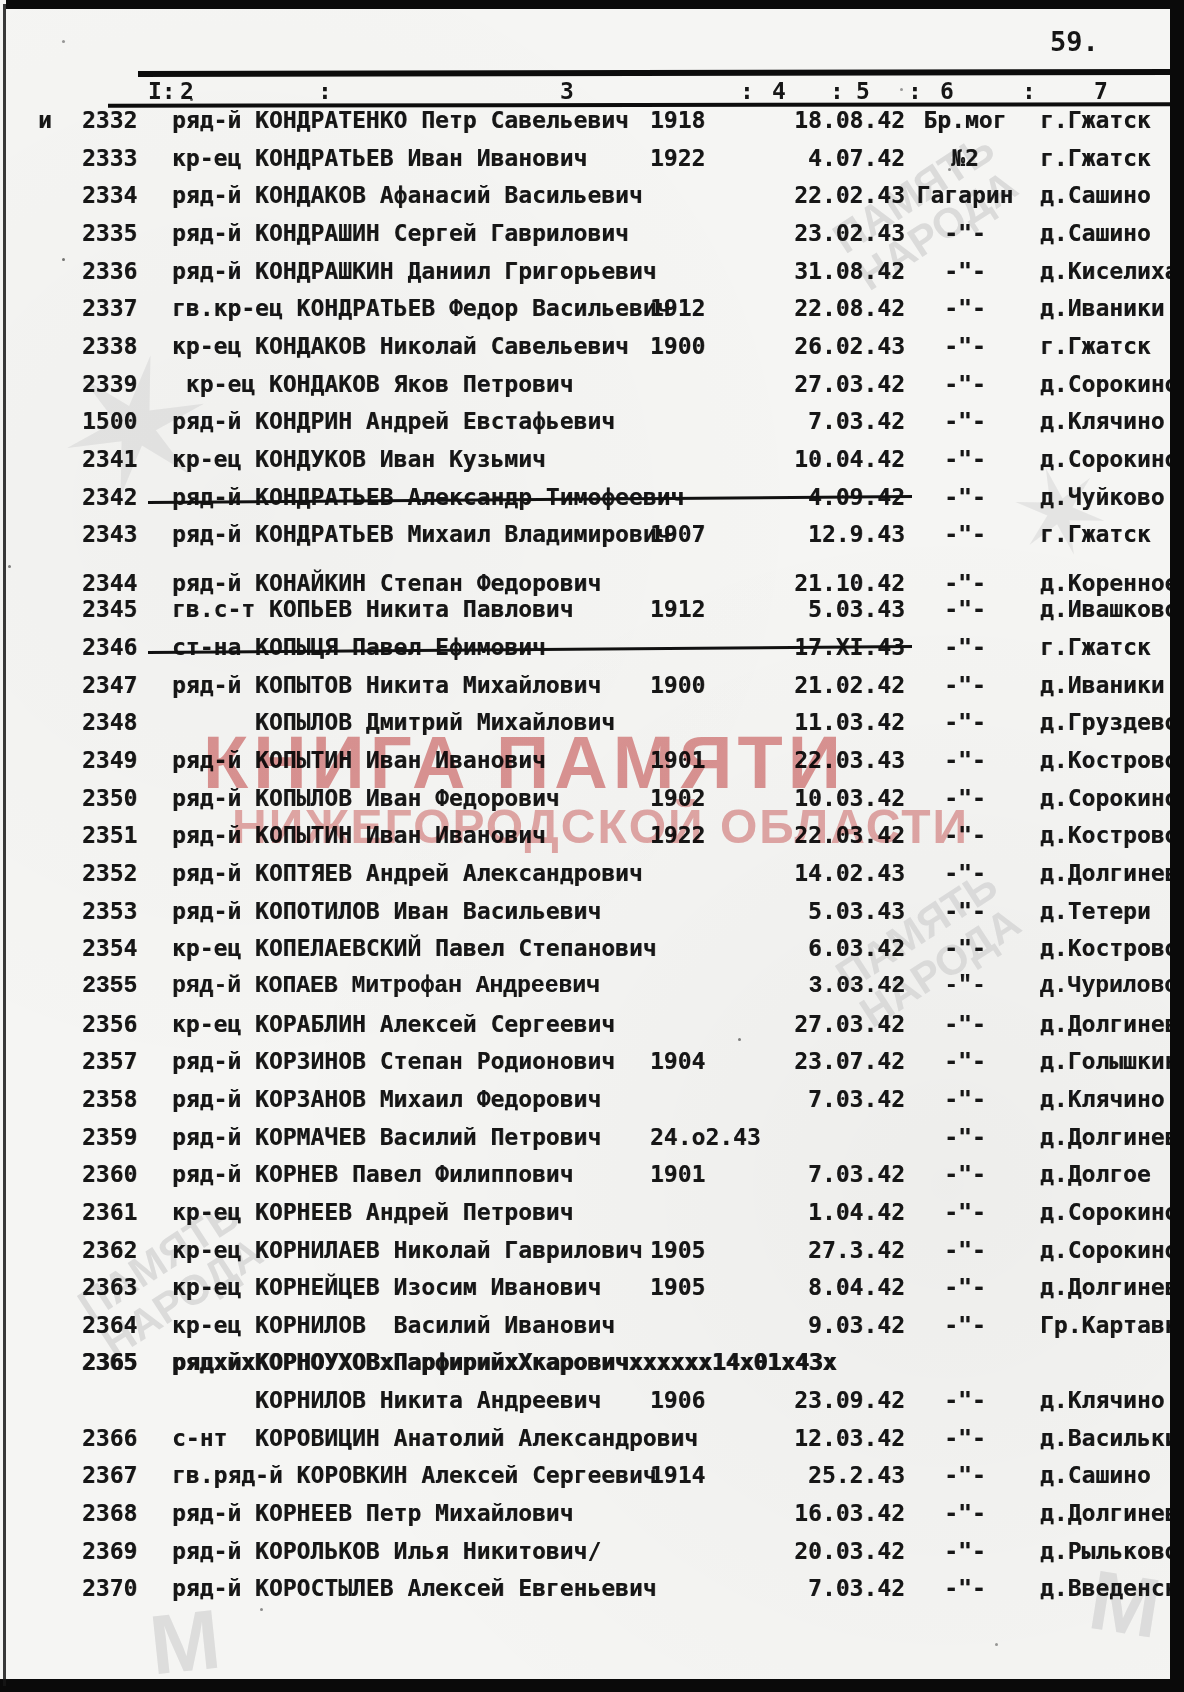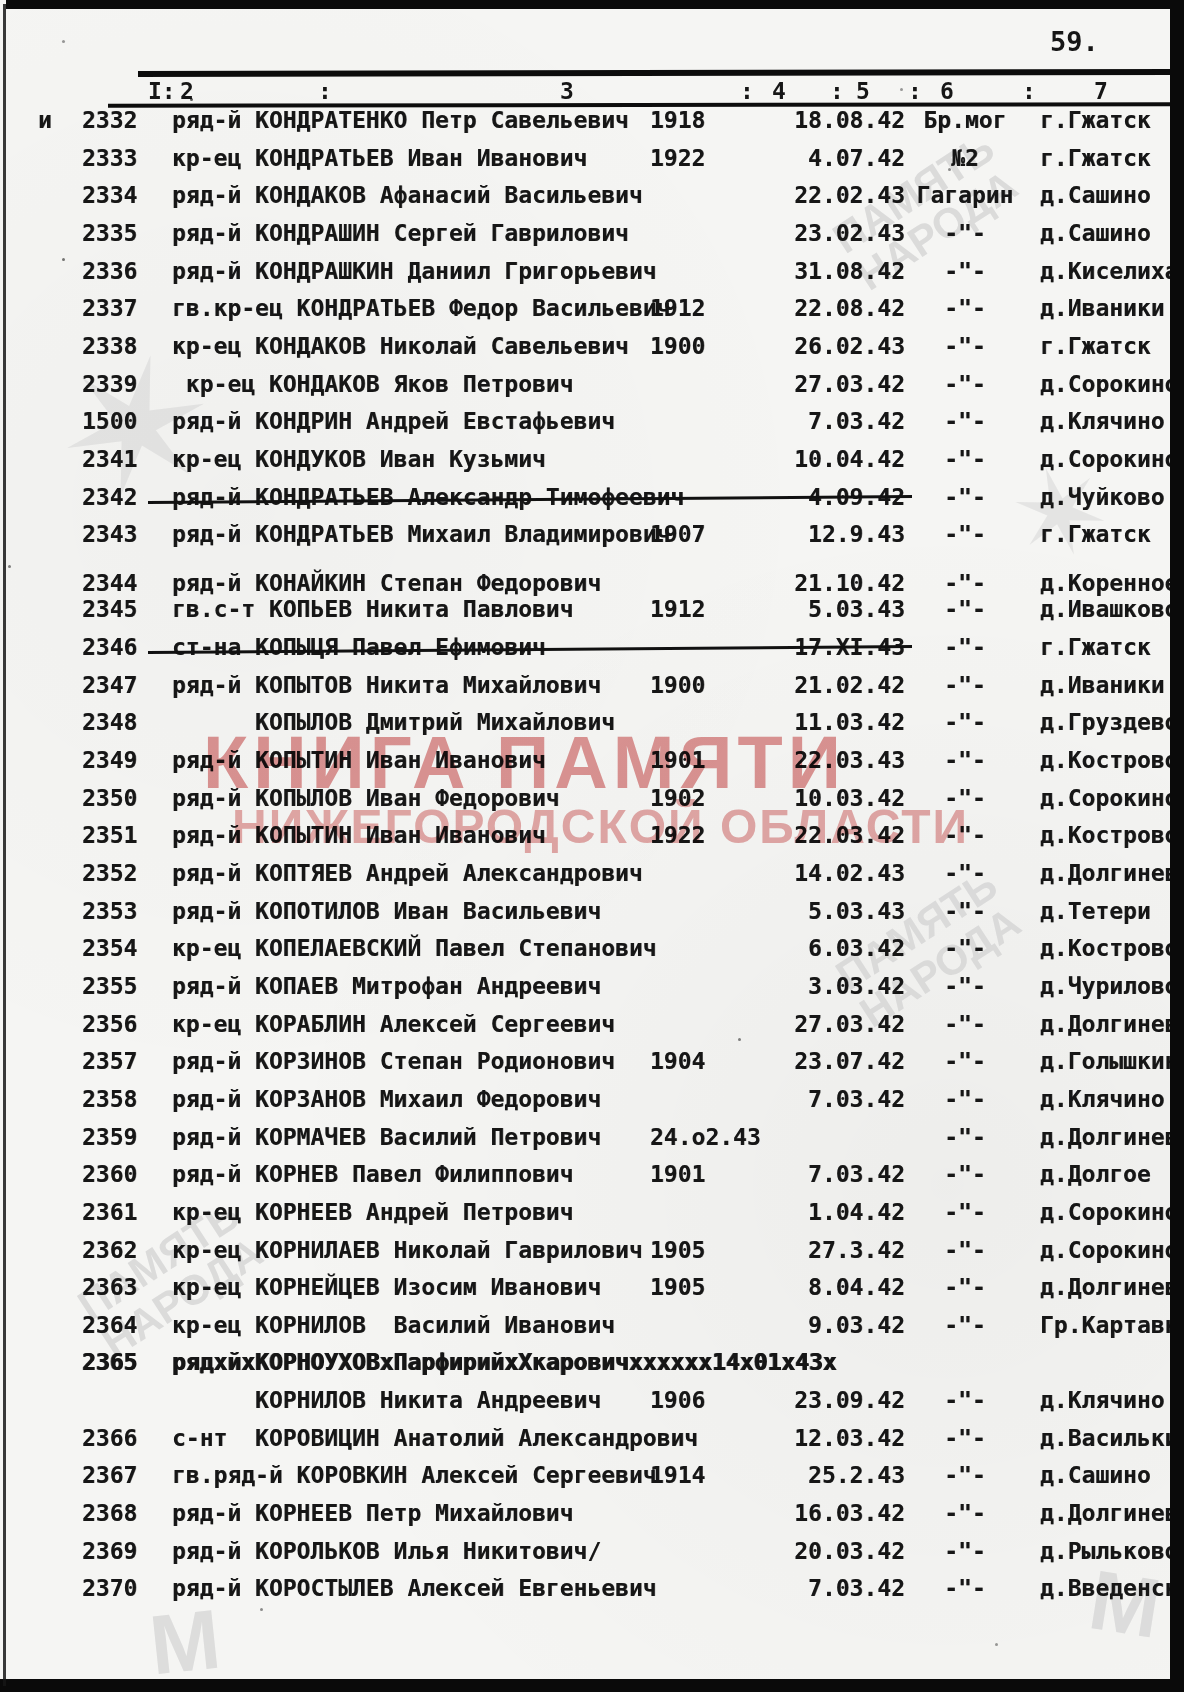--- a/index.html
+++ b/index.html
@@ -332,21 +332,21 @@
       <div class="row" style="top: 935.3px;">
     <span class="c margin"></span>
     <span class="c num">2354</span>
     <span class="c rankname">кр-ец КОПЕЛАЕВСКИЙ Павел Степанович</span>
     <span class="c year"></span>
     <span class="c date">6.03.42</span>
     <span class="c cem">-"-</span>
     <span class="c place">д.Кострово</span>
 
   </div>
-      <div class="row" style="top: 972.95px;">
+      <div class="row" style="top: 972.95px; font-family: Liberation Mono, monospace;">
     <span class="c margin"></span>
     <span class="c num">2355</span>
     <span class="c rankname">ряд-й КОПАЕВ Митрофан Андреевич</span>
     <span class="c year"></span>
     <span class="c date">3.03.42</span>
     <span class="c cem">-"-</span>
     <span class="c place">д.Чурилово</span>
 
   </div>
       <div class="row" style="top: 1010.6px;">

